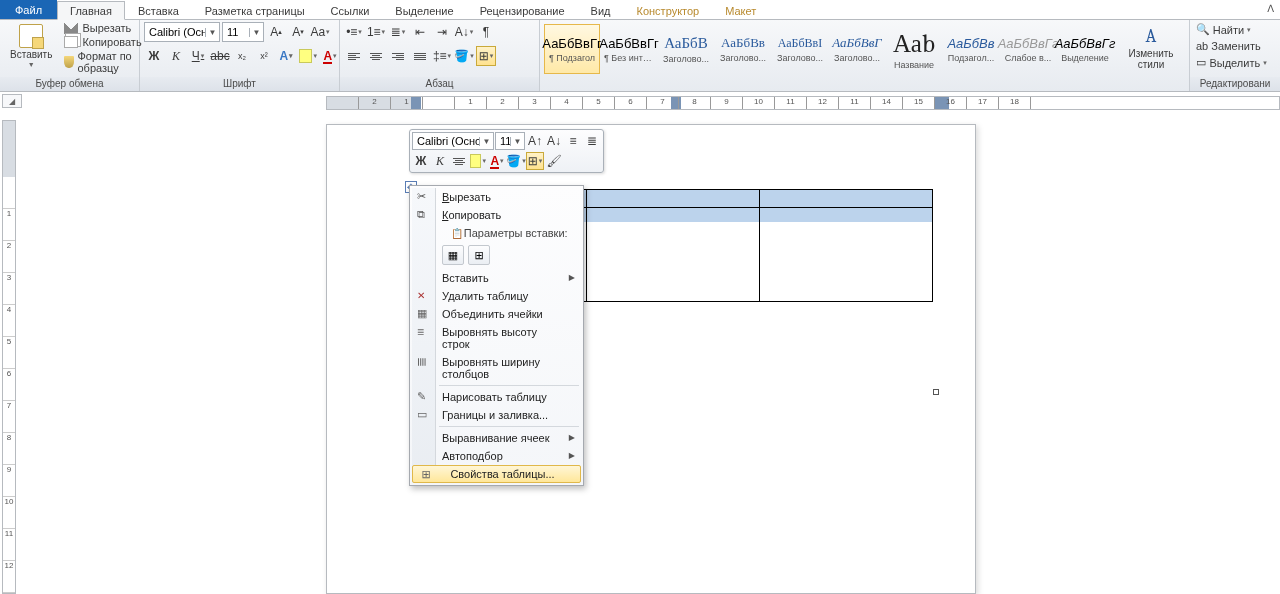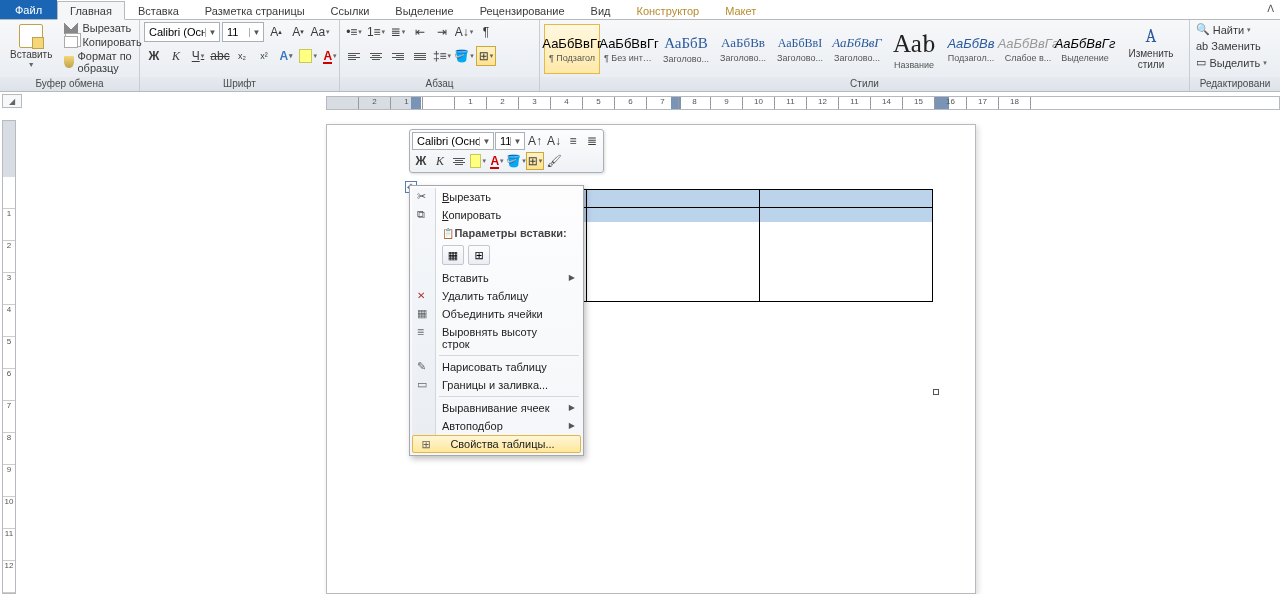--- a/index.html
+++ b/index.html
@@ -93,21 +93,21 @@
 .mini-tb .rb-btn { width: 18px; height: 18px; }
 
 
 .ctx { position: absolute; top: 60px; left: 82px; width: 175px; background: linear-gradient(#fdfdfe,#f4f6f9); border: 1px solid #a5a9af; box-shadow: 2px 3px 6px rgba(0,0,0,.25); padding: 2px; font-size: 11px; }
 .ctx .ico-col { position: absolute; top:2px; bottom:2px; left:2px; width:24px; background: linear-gradient(#f6f8fb,#e9edf2); border-right: 1px solid #d4d8dd; }
 .ctx-item { position: relative; padding: 3px 18px 3px 30px; color: #222; }
 .ctx-item:hover, .ctx-item.hov { background: linear-gradient(#fff6d6,#ffe79a); border: 1px solid #e0b84a; border-radius: 2px; padding: 2px 17px 2px 29px; text-align: center; }
 .ctx-item .arr-r { position: absolute; right: 6px; top: 4px; font-size: 8px; color: #555; }
 .ctx-item .ci { position: absolute; left: 5px; top: 2px; width: 16px; height: 14px; }
 .ctx-sep { height: 1px; background: #d4d8dd; margin: 2px 2px 2px 27px; }
-.ctx-head { position:relative; padding: 3px 4px 3px 30px; font-weight: bold; color: #444; }
+.ctx-head { position:relative; padding: 3px 4px 3px 30px; font-weight: normal; color: #444; text-align: center; }
 .ctx-paste-opts { display: flex; gap: 4px; padding: 3px 0 4px 30px; }
 .ctx-paste-opts .po { width: 22px; height: 20px; border: 1px solid #c3c8ce; background: linear-gradient(#fdfdfe,#eaeef3); border-radius: 2px; display:flex; align-items:center; justify-content:center; }
 .u { text-decoration: underline; }
 
 
 .ci-cut::before { content:"✂"; font-size:11px; color:#555; }
 .ci-copy::before { content:"⧉"; font-size:11px; color:#555; }
 .ci-paste::before { content:"📋"; font-size:10px; }
 .ci-del::before { content:"✕"; font-size:10px; color:#a33; }
 .ci-merge::before { content:"▦"; font-size:11px; color:#666; }
@@ -298,21 +298,20 @@
           <div class="style-item">
             <div class="style-sample" style="font-style:italic">АаБбВвГг</div>
             <div class="style-name">Выделение</div>
           </div>
         </div>
       <div class="big-btn" style="padding-top:4px">
         <span style="font-size:18px;font-family:Cambria,serif;color:#2a5a9c">A</span>
         <span style="text-align:center;line-height:1.1">Изменить стили</span>
       </div>
     </div>
-    <div class="group-label">Стили</div>
   </div>
 
   <div class="group" style="width:90px;border-right:none">
     <div class="group-body vstack">
       <div class="edit-item">
           <span>🔍</span>
           <span>Найти</span>
           <span style="font-size:7px;color:#666">▾</span>
         </div>
       <div class="edit-item">
@@ -442,20 +441,21 @@
       <div class="ctx-item"><span class="ci ci-copy"></span><span><span class="u">К</span><span>опировать</span></span></div>
       <div class="ctx-head"><span class="ci ci-paste"></span><span>Параметры вставки:</span></div>
       <div class="ctx-paste-opts">
         <div class="po">▦</div>
         <div class="po">⊞</div>
       </div>
       <div class="ctx-item"><span>Вставить</span><span class="arr-r">▶</span></div>
       <div class="ctx-item"><span class="ci ci-del"></span><span>Удалить таблицу</span></div>
       <div class="ctx-item"><span class="ci ci-merge"></span><span>Объединить ячейки</span></div>
       <div class="ctx-item"><span class="ci ci-rowh"></span><span>Выровнять высоту строк</span></div>
+      <div class="ctx-item"><span class="ci ci-colw"></span><span>Выровнять ширину столбцов</span></div>
       <div class="ctx-sep"></div>
       <div class="ctx-item"><span class="ci ci-draw"></span><span>Нарисовать таблицу</span></div>
       <div class="ctx-item"><span class="ci ci-border"></span><span>Границы и заливка...</span></div>
       <div class="ctx-sep"></div>
       <div class="ctx-item"><span>Выравнивание ячеек</span><span class="arr-r">▶</span></div>
       <div class="ctx-item"><span>Автоподбор</span><span class="arr-r">▶</span></div>
       <div class="ctx-item hov"><span class="ci ci-prop"></span><span>Свойства таблицы...</span></div>
     </div>
   </div>
 </div>

